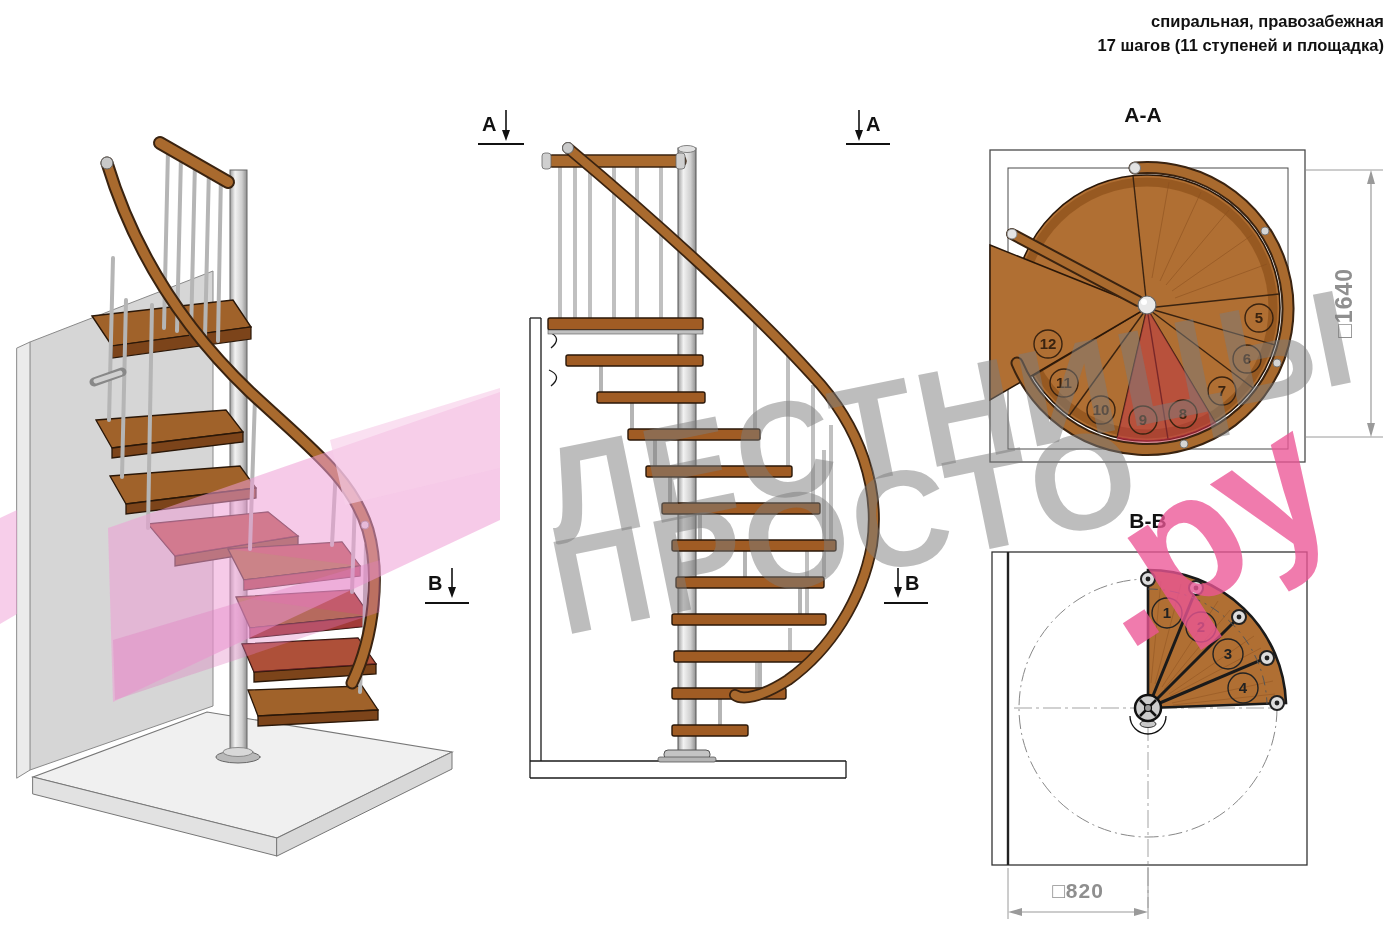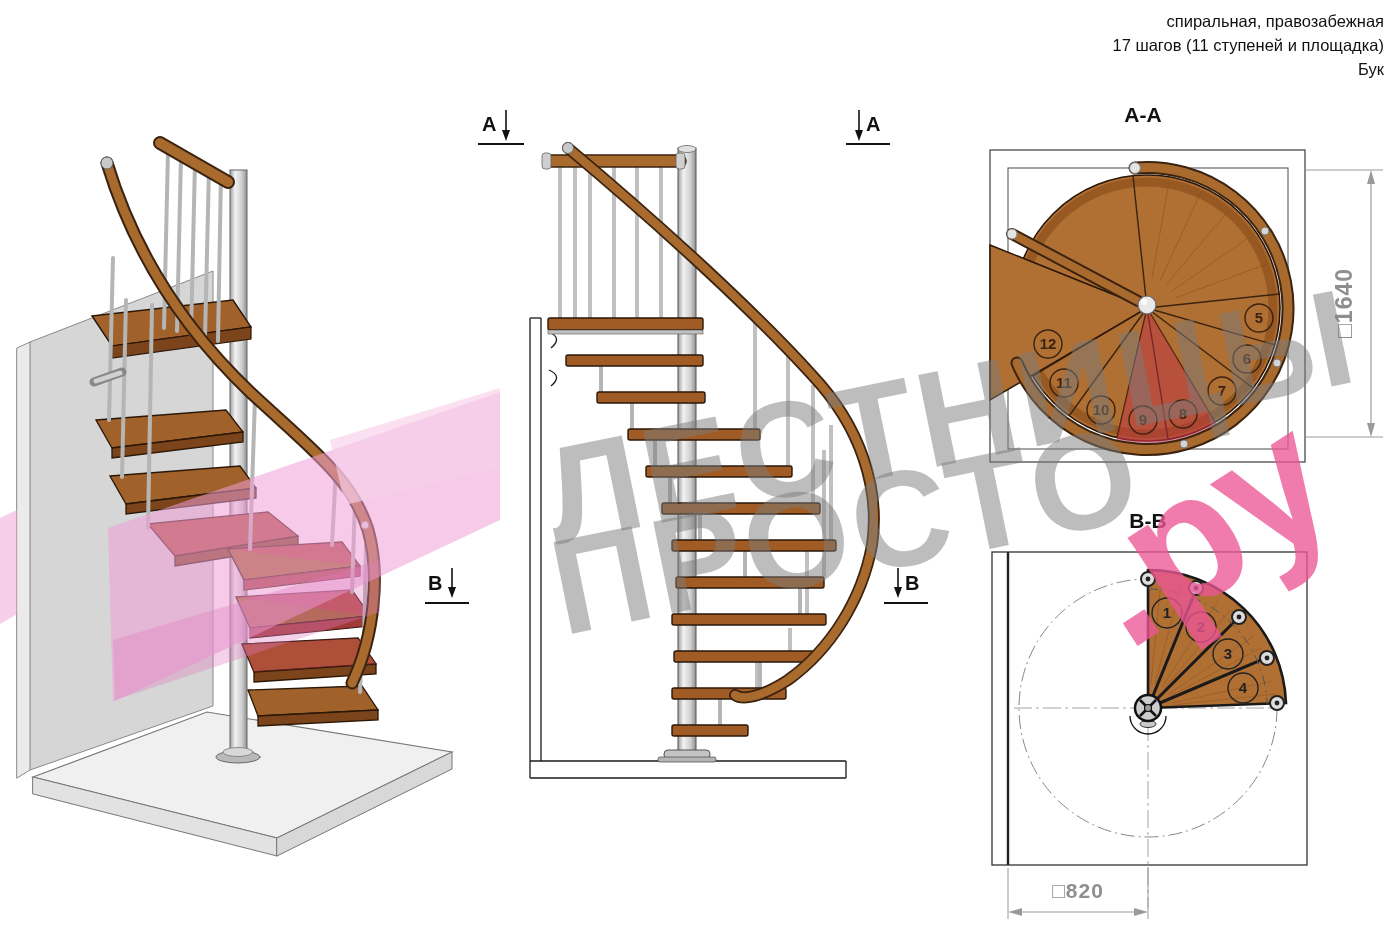--- a/index.html
+++ b/index.html
@@ -1,19 +1,19 @@
 <!DOCTYPE html>
 <html><head>
 <meta charset="utf-8">
 <style>
   html,body { margin:0; padding:0; background:#ffffff; }
   .canvas { position:relative; width:1400px; height:939px; background:#fff; overflow:hidden;
             font-family:"Liberation Sans", sans-serif; }
   .hdr { position:absolute; right:16px; top:10px; text-align:right;
-         font-size:16.5px; line-height:1.45; color:#111; }
+         font-size:16.5px; line-height:1.45; color:#111;font-weight:bold; }
   svg.draw { position:absolute; left:0; top:0; }
   .wm { position:absolute; font-weight:bold; white-space:nowrap; line-height:1;
         letter-spacing:4px; pointer-events:none; }
   #wm1 { left:538px; top:348px; font-size:136px; color:rgba(123,123,123,0.50); transform:rotate(-11.5deg); }
   #wm2 { left:548px; top:462px; font-size:136px; color:rgba(123,123,123,0.50); transform:rotate(-11.5deg); }
   #wm3 { left:1072px; top:438px; font-size:182px; color:rgba(236,86,150,0.78); transform:rotate(-33deg); letter-spacing:0; }
   text { font-family:"Liberation Sans", sans-serif; }
   .ttl { font-size:21px; font-weight:bold; fill:#111; }
   .mark { font-size:20px; font-weight:bold; fill:#111; }
   .dim { font-weight:bold; fill:#8f8f8f; letter-spacing:1px; }
@@ -357,19 +357,18 @@
       <polygon points="1008,912 1022,908 1022,916" fill="#9a9a9a" stroke="none"></polygon>
       <polygon points="1148,912 1134,908 1134,916" fill="#9a9a9a" stroke="none"></polygon>
       <text class="dim" x="1078" y="898" font-size="21" text-anchor="middle" stroke="none">□820</text>
     </g>
   </g>
 </svg>
 
   <div class="hdr">
     <div>спиральная, правозабежная</div>
     <div>17 шагов (11 ступеней и площадка)</div>
-    <div>Бук</div>
   </div>
 
   <div class="wm" id="wm1">ЛЕСТНИЦЫ</div>
   <div class="wm" id="wm2">ПРОСТО</div>
   <div class="wm" id="wm3">.ру</div>
 </div>
 
 </body></html>

